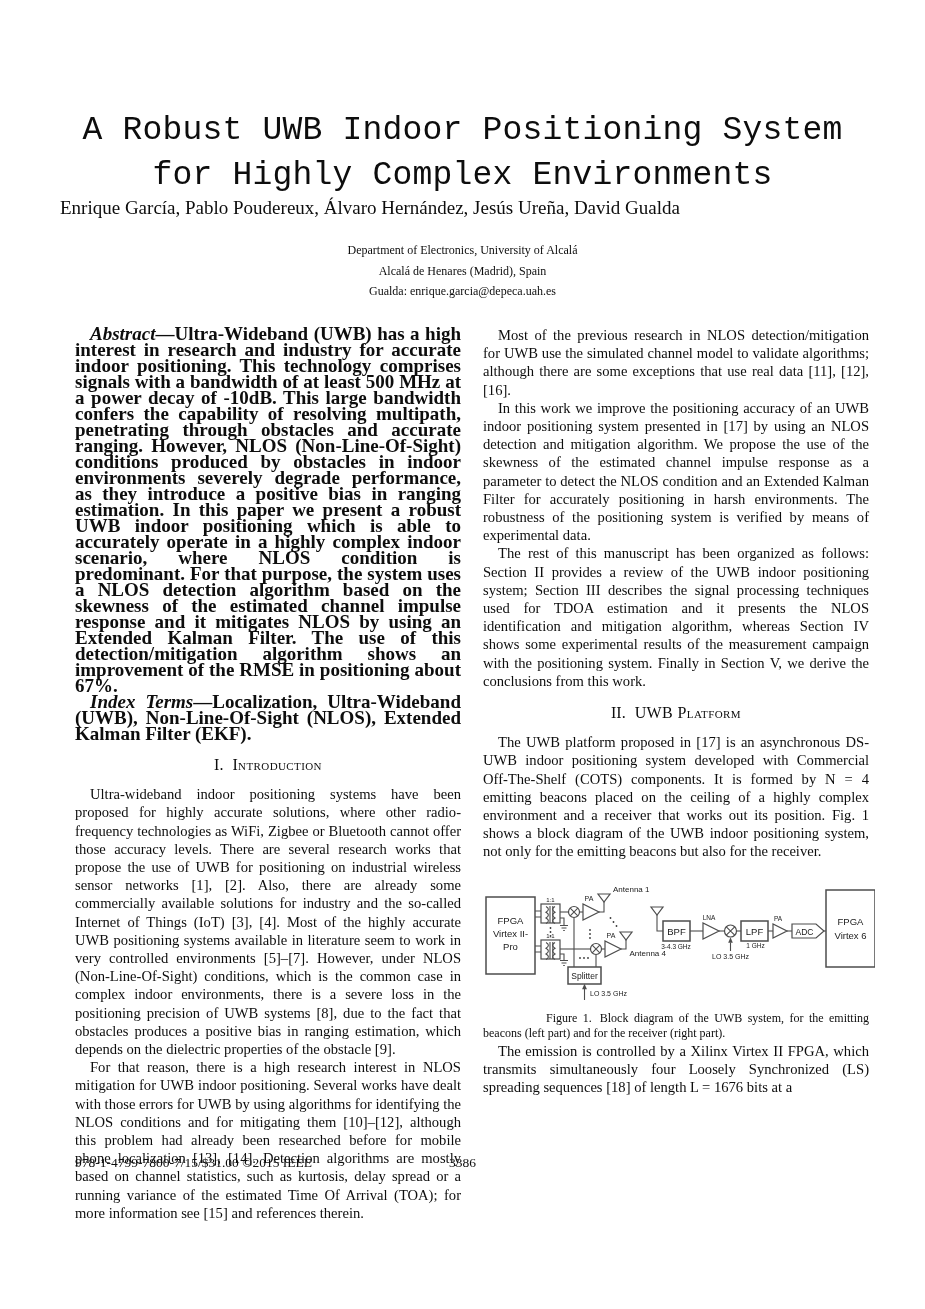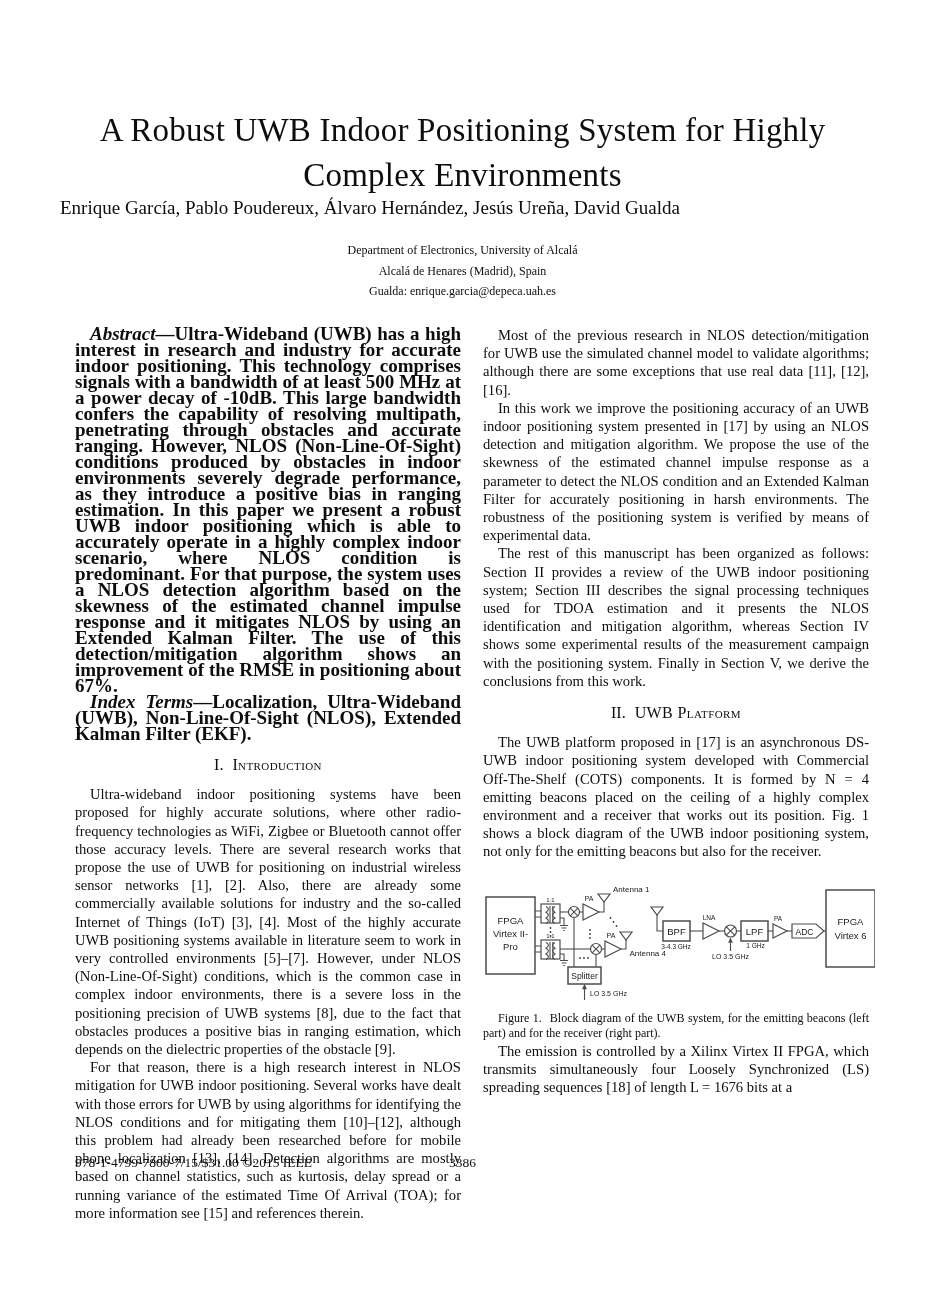--- a/index.html
+++ b/index.html
@@ -11,20 +11,21 @@
     color:#0d0d0d;
     margin:0 auto;
     overflow:hidden;
   }
   
   .title{
     position:absolute;top:86px;left:60px;width:805px;
     text-align:center;
     font-size:33px;line-height:45px;font-weight:400;
     letter-spacing:.2px;
+    font-family:Liberation Mono, monospace;
   }
   .authors{
     position:absolute;top:197px;left:60px;width:805px;
     text-align:left;font-size:19px;font-family:Liberation Serif, serif;
   }
   .affiliation{
     position:absolute;top:240px;left:60px;width:805px;
     text-align:center;font-size:12px;line-height:20.5px;
   }
   
@@ -47,21 +48,21 @@
   }
   .hnum{margin-right:9px;}
   .sc{font-variant:small-caps;letter-spacing:.4px;}
   
   figure{margin:21px 0 0 0;padding:0;}
   .fig-caption{
     margin-top:33px;
     font-size:12px;line-height:15.5px;
     text-align:justify;text-indent:0;
   }
-  .cap-lead{margin-right:8px;}
+  .cap-lead{margin-right:8px;margin-left:48px;}
   .after-fig{margin-top:29px;}
   
   svg text{
     font-family:"Liberation Sans", sans-serif;
     fill:#1a1a1a;
   }
   .box{fill:none;stroke:#4d4d4d;stroke-width:1.5;}
   .wire{fill:none;stroke:#4d4d4d;stroke-width:1.1;}
   .shape{fill:none;stroke:#4d4d4d;stroke-width:1.2;}
   .arrow{fill:#4d4d4d;stroke:none;}

